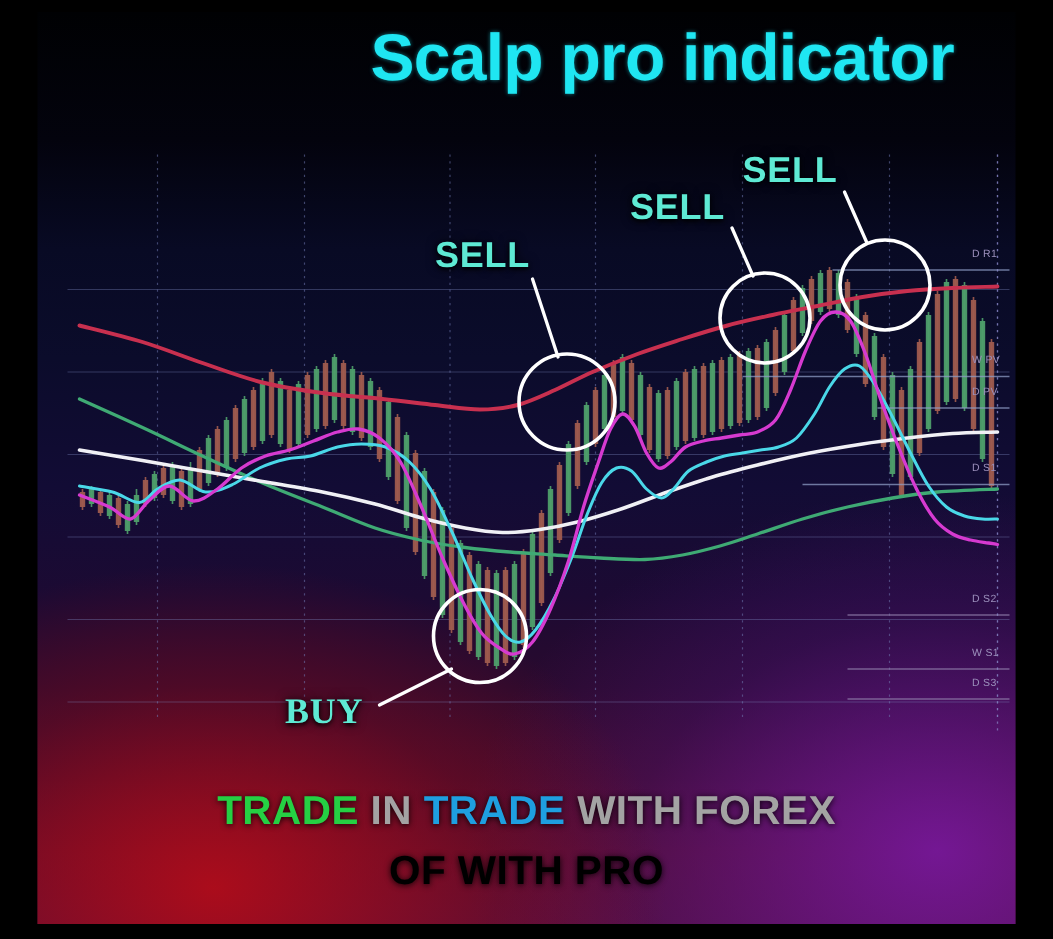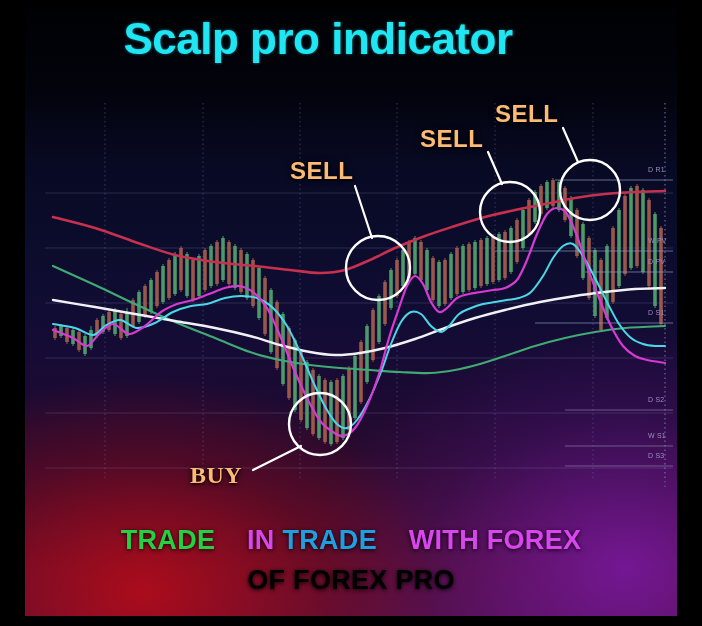--- a/index.html
+++ b/index.html
@@ -52,32 +52,32 @@
     position: absolute;
     left: 0;
     top: 0;
   }
   
   #title {
     position: absolute;
     left: 0;
     top: 14px;
     width: 636px;
-    text-align: center;
+    text-align: right;
     font-size: 44px;
     font-weight: bold;
     letter-spacing: -0.5px;
     color: #1fe6f2;
     text-shadow: 0 0 3px rgba(31,230,242,0.55);
     white-space: nowrap;
   }
   
   .anno-label {
     position: absolute;
-    color: #fdba74;
+    color: #5eead4;
     font-weight: bold;
     font-size: 24px;
     letter-spacing: 0.5px;
     text-shadow: 0 1px 3px rgba(0,0,0,0.95), 0 0 7px rgba(0,0,0,0.8);
     white-space: nowrap;
   }
   
   #tagline {
     position: absolute;
     left: 0;
@@ -85,21 +85,21 @@
     width: 702px;
     text-align: center;
     font-weight: bold;
     font-size: 27px;
     letter-spacing: 0.3px;
     line-height: 40px;
     text-shadow: 0 1px 4px rgba(0,0,0,0.9);
     white-space: nowrap;
   }
   .t-green  { color: #25d043; }
-  .t-white  { color: #d946ef; margin-left: 24px; }
+  .t-white  { color: #a3a3a3; }
   .t-blue   { color: #1e9fe0; }
   
   .px-label {
     position: absolute;
     font-size: 7px;
     font-family: "Liberation Sans", sans-serif;
     letter-spacing: 0.2px;
     color: #9b8fbb;
     white-space: nowrap;
   }
@@ -371,16 +371,16 @@
       <div class="anno-label" style="left: 290px; top: 157px;">SELL</div>
       <div class="anno-label" style="left: 420px; top: 125px;">SELL</div>
       <div class="anno-label" style="left: 495px; top: 100px;">SELL</div>
       <div class="anno-label" style="left: 190px; top: 462px; font-family: Liberation Serif, serif;">BUY</div>
     </div>
 
   <div id="title">Scalp pro indicator</div>
 
   <div id="tagline">
     <div id="tl1"><span class="t-green">TRADE</span><span class="t-white"> IN </span><span class="t-blue">TRADE</span><span class="t-white"> WITH FOREX</span></div>
-    <div>OF FOREX PRO</div>
+    <div>OF WITH PRO</div>
   </div>
 
 </div>
 
 </body></html>

